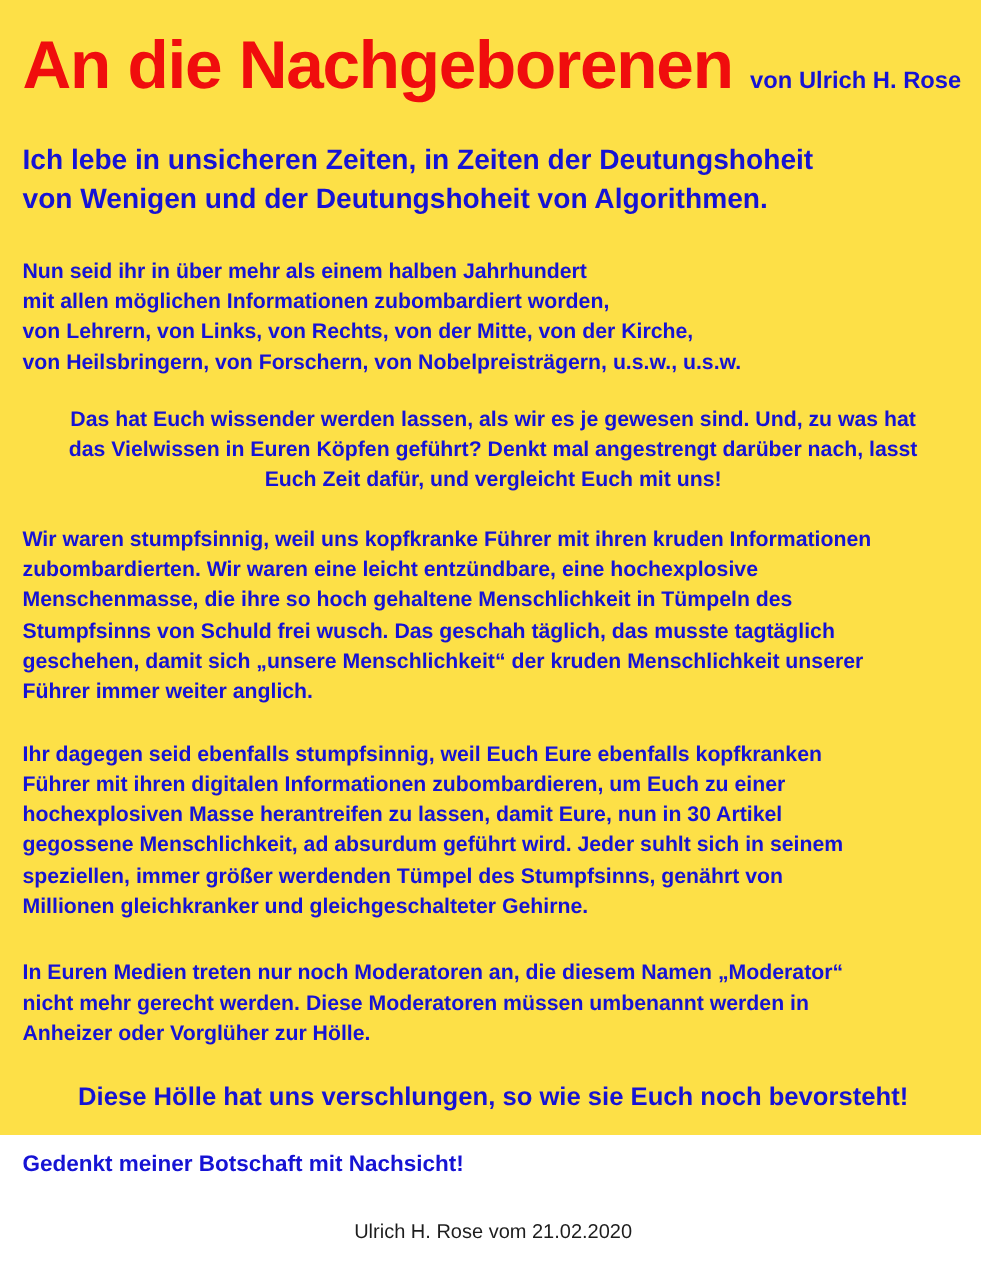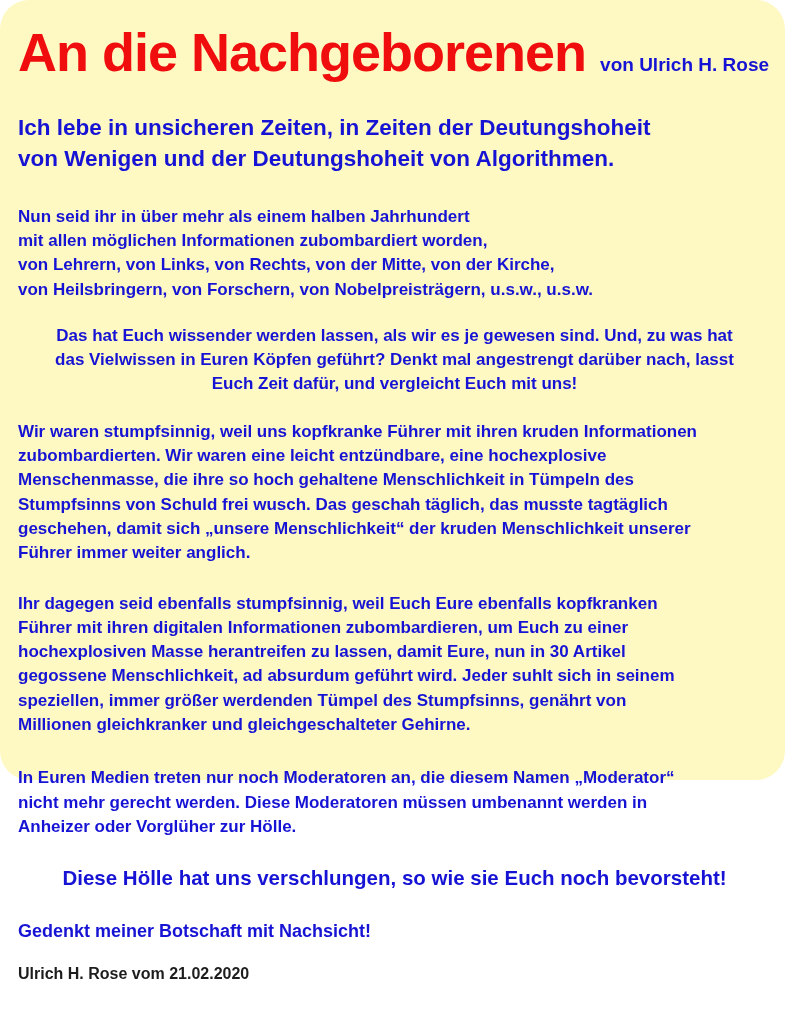--- a/index.html
+++ b/index.html
@@ -6,24 +6,23 @@
   body {
     width: 785px;
     height: 1024px;
     background: #ffffff;
     font-family: "Liberation Sans", "DejaVu Sans", sans-serif;
     overflow: hidden;
   }
   .page {
     box-sizing: border-box;
     width: 785px;
-    height: 780px;
+    height: 908px;
     padding: 24px 14px 0 18px;
-    background: #fef9c3;
-    border-radius: 29px;
+    background: #fde047;
   }
   .title-row {
     white-space: nowrap;
   }
   .title {
     color: #f00d0d;
     font-size: 54px;
     font-weight: bold;
     line-height: 1.05;
     letter-spacing: -1px;
@@ -71,23 +70,23 @@
   .closing {
     color: #1613d4;
     font-size: 18px;
     font-weight: bold;
     line-height: 24px;
     margin-top: 27px;
   }
   .signature {
     color: #1d1d1d;
     font-size: 16px;
-    font-weight: bold;
-    text-align: left;
-    margin-top: 22px;
+    font-weight: normal;
+    text-align: center;
+    margin-top: 34px;
   }
 </style>
 </head>
 <body>
 
 <div class="page">
 
   <div class="title-row">
     <span class="title">An die Nachgeborenen</span><span class="byline">von Ulrich H. Rose</span>
   </div>

